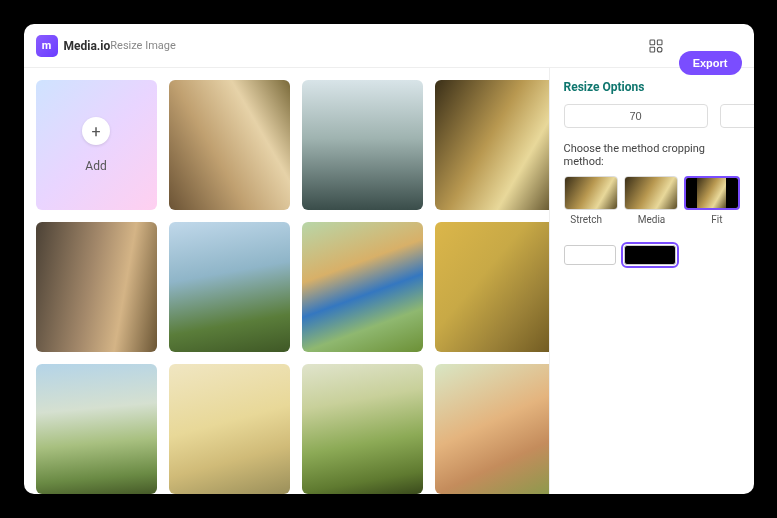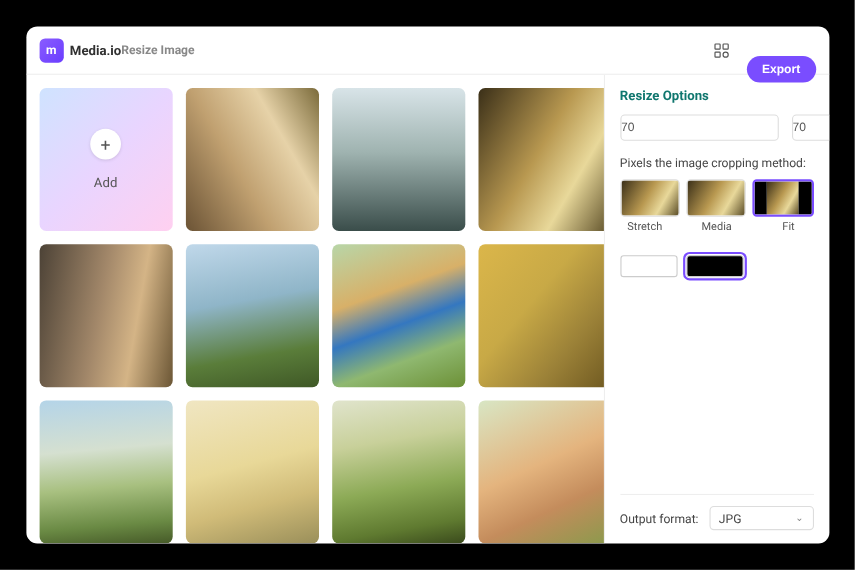--- a/index.html
+++ b/index.html
@@ -43,21 +43,20 @@
   }
   .brand {
     font-weight:700;
     font-size:12px;
     color:#303030;
     margin-right:0;
   }
   .bc {
     font-size:11px;
     color:#888;
-    font-weight:bold;
   }
   .spacer{flex:1;}
   .grid-icon {
     width:22px;height:22px;
     display:flex;align-items:center;justify-content:center;
     margin-right:12px;
     cursor:pointer;
   }
   .grid-icon svg{width:16px;height:16px;stroke:#555;}
   .export-btn {
@@ -135,21 +134,21 @@
   .radio-item{display:flex;align-items:center;gap:5px;cursor:pointer;}
   .radio{
     width:13px;height:13px;border-radius:50%;
     border:1.5px solid #999;display:flex;align-items:center;justify-content:center;
   }
   .radio.checked{border-color:#7a4dff;}
   .radio.checked::after{content:"";width:7px;height:7px;border-radius:50%;background:#7a4dff;}
   .input-row{display:flex;align-items:center;gap:6px;margin-bottom:14px;}
   .num-input{
     flex:1;height:24px;border:1px solid #ddd;border-radius:4px;
-    text-align:left;font-size:11px;color:#555;
+    text-align:center;font-size:11px;color:#555;
   }
   .lock-icon{width:14px;height:14px;color:#777;}
   .section-label{font-size:11px;color:#444;margin-bottom:8px;}
   .crop-row{display:flex;gap:6px;margin-bottom:4px;}
   .crop-thumb{
     flex:1;border:1px solid #ddd;border-radius:4px;height:34px;
     overflow:hidden;cursor:pointer;position:relative;
     display:flex;align-items:center;justify-content:center;
     background:#f0f0f0;
   }
@@ -230,21 +229,21 @@
 
       <div class="input-row">
         <input class="num-input" value="70" style="">
         <svg class="lock-icon" viewBox="0 0 24 24" fill="none" stroke="#777" stroke-width="1.6">
           <rect x="6" y="11" width="12" height="9" rx="2"></rect>
           <path d="M9 11V8a3 3 0 0 1 6 0v3"></path>
         </svg>
         <input class="num-input" value="70" style="">
       </div>
 
-      <div class="section-label">Pixels the image cropping method:</div>
+      <div class="section-label">Choose the method cropping method:</div>
 
       <div class="crop-row">
         <div class="crop-thumb">
           <div class="crop-thumb-inner stretch"></div>
         </div>
         <div class="crop-thumb">
           <div class="crop-thumb-inner fill"></div>
         </div>
         <div class="crop-thumb sel">
           <div class="fitbg-left"></div>
@@ -258,23 +257,16 @@
         <span>Fit</span>
       </div>
 
       <div class="swatch-row">
         <div class="swatch white"></div>
         <div class="swatch black sel"></div>
       </div>
 
       <div class="sidebar-spacer"></div>
 
-      <div class="output-row">
-        <span>Output format:</span>
-        <div class="select">
-          <span>JPG</span>
-          <span class="chev">⌄</span>
-        </div>
-      </div>
     </div>
 
   </div>
 </div>
 
 </body></html>

